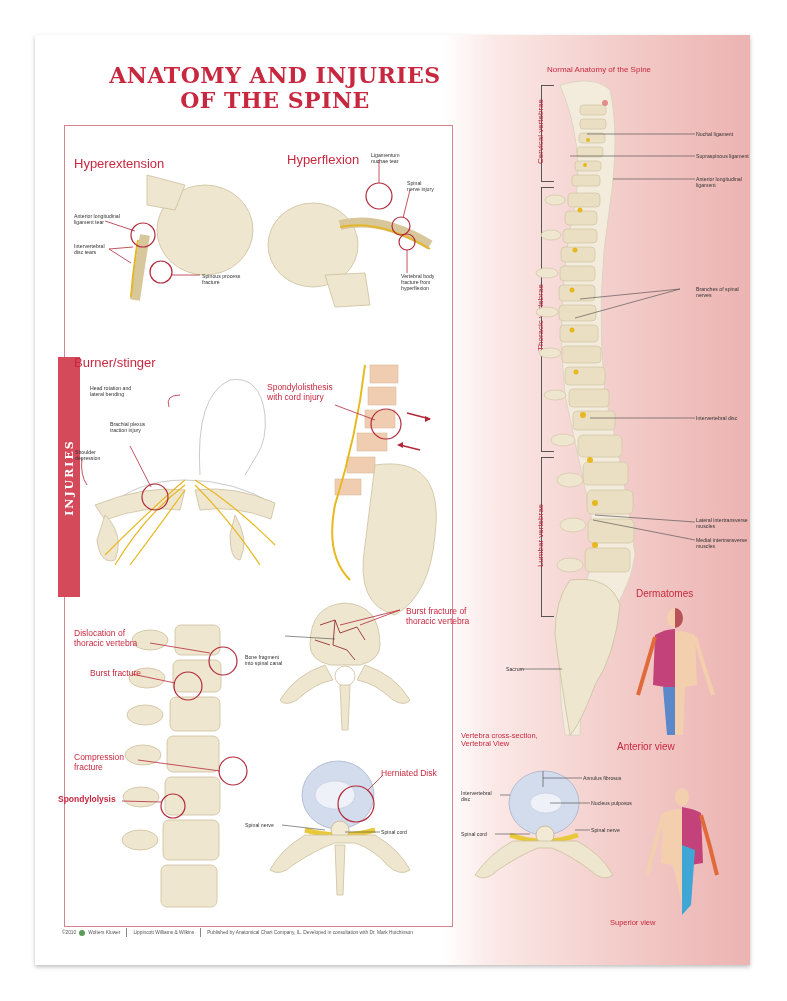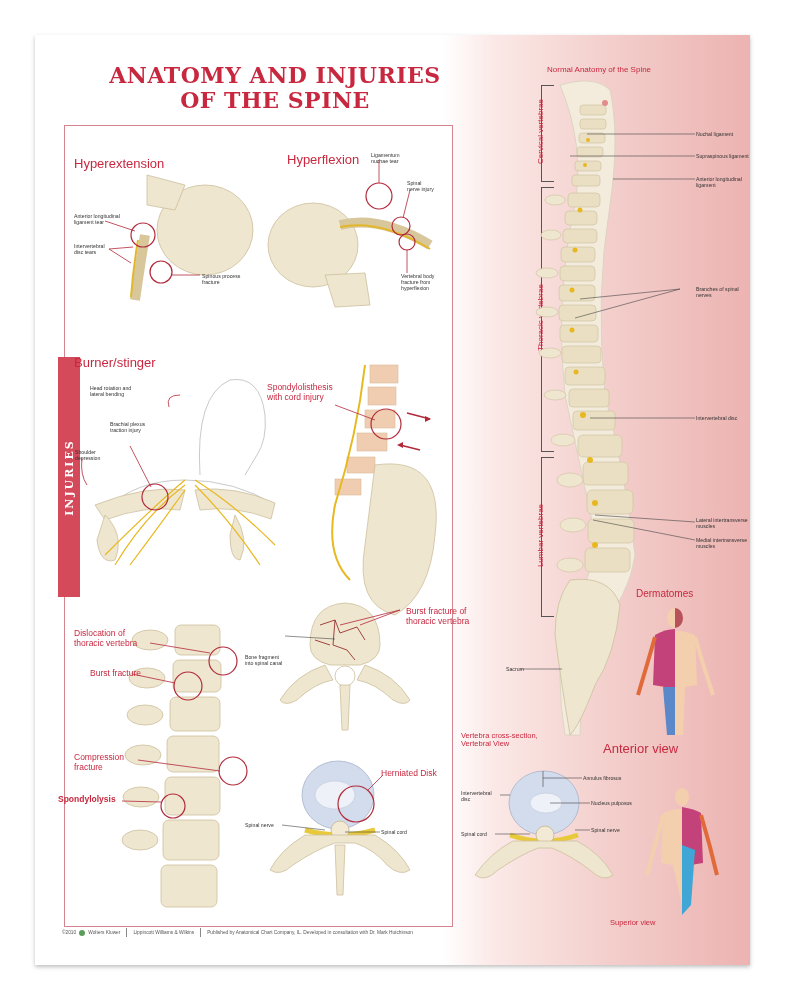--- a/index.html
+++ b/index.html
@@ -343,21 +343,21 @@
   <svg style="left:0;top:0;width:715px;height:930px;">
     <ellipse cx="640" cy="583" rx="8" ry="10" fill="#f4cfae"></ellipse>
     <path d="M640 573 A8 10 0 0 1 640 593 Z" fill="#b8525a"></path>
     <path d="M620 600 Q640 592 660 600 L662 650 L650 652 L640 690 L630 652 L618 650 Z" fill="#f4cfae"></path>
     <path d="M620 600 Q630 594 640 594 L640 652 L630 652 L618 650 Z" fill="#c4427a"></path>
     <path d="M628 652 L640 652 L640 700 L632 700 Z" fill="#5a88c8"></path>
     <path d="M640 652 L650 652 L648 700 L640 700 Z" fill="#f4cfae"></path>
     <path d="M620 602 Q612 630 603 660" stroke="#e06a3a" stroke-width="4" fill="none"></path>
     <path d="M660 602 Q668 630 678 660" stroke="#f4cfae" stroke-width="4" fill="none"></path>
   </svg>
-  <div class="abs" style="left:568px;top:706px;color:#c8283f;font-size:13px;">Anterior view</div>
+  <div class="abs" style="left:582px;top:706px;color:#c8283f;font-size:10px;">Anterior view</div>
 
   <svg style="left:0;top:0;width:715px;height:930px;">
     <ellipse cx="647" cy="762" rx="7" ry="9" fill="#f4cfae"></ellipse>
     <path d="M628 778 Q647 770 666 778 L668 828 L656 830 L647 870 L638 830 L626 828 Z" fill="#f4cfae"></path>
     <path d="M647 772 Q660 774 666 778 L668 828 L656 830 L647 870 Z" fill="#c4427a"></path>
     <path d="M647 810 L660 815 L656 870 L647 880 Z" fill="#3fa6d6"></path>
     <path d="M628 780 Q620 810 612 840" stroke="#f4cfae" stroke-width="4" fill="none"></path>
     <path d="M666 780 Q675 810 682 840" stroke="#e06a3a" stroke-width="4" fill="none"></path>
   </svg>
   <div class="abs" style="left:575px;top:883px;color:#c8283f;font-size:7.5px;">Superior view</div>

